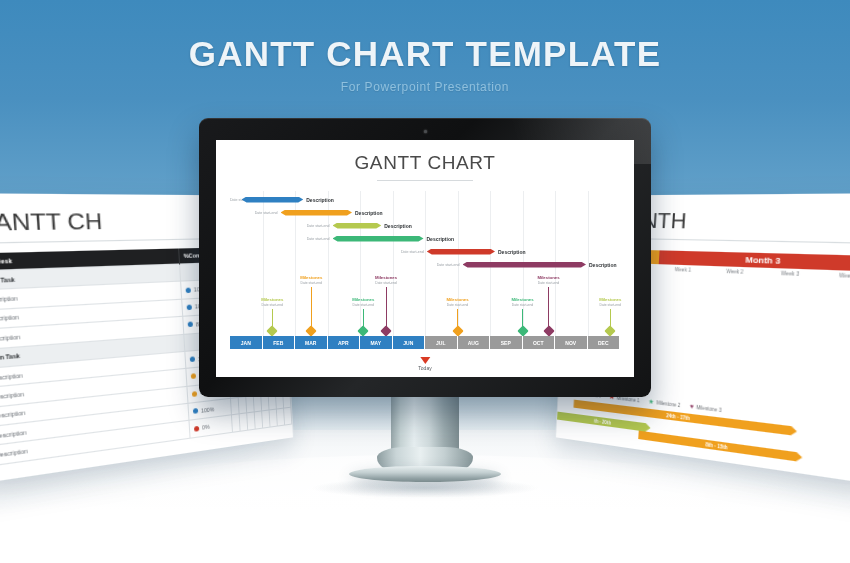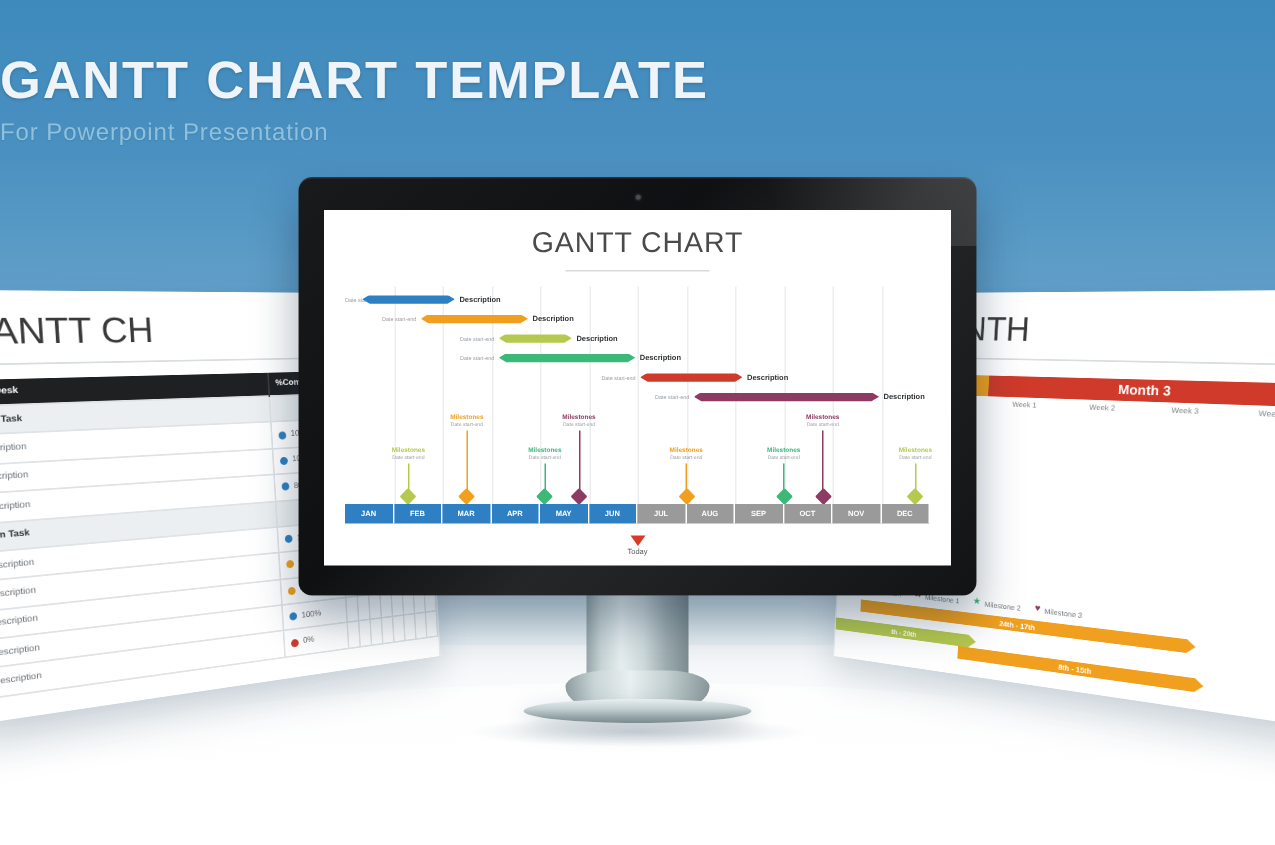--- a/index.html
+++ b/index.html
@@ -20,28 +20,28 @@
     background:linear-gradient(180deg,#f2f5f7 0%,#fafbfc 26%,#ffffff 60%,#ffffff 100%);
   }
   .floor-glow{
     position:absolute;left:50%;top:455px;transform:translateX(-50%);
     width:880px;height:150px;border-radius:50%;
     background:radial-gradient(ellipse at 50% 30%, rgba(255,255,255,.95) 0%, rgba(255,255,255,.5) 45%, rgba(255,255,255,0) 72%);
   }
 
   
   .headline{
-    position:absolute;left:0;top:36px;width:850px;text-align:left;z-index:30;
+    position:absolute;left:0;top:36px;width:850px;text-align:center;z-index:30;
   }
   .headline .h1{
     font-size:35px;letter-spacing:1.2px;font-weight:bold;color:#eef4f8;
     text-shadow:0 1px 2px rgba(20,60,90,.35);line-height:1;
   }
   .headline .h2{
-    margin-top:9px;font-size:16px;color:#8fc0de;letter-spacing:.6px;
+    margin-top:9px;font-size:12px;color:#8fc0de;letter-spacing:.6px;
     text-shadow:0 1px 1px rgba(30,70,100,.18);
   }
 
   
   .slide{
     position:absolute;background:#fff;overflow:hidden;
     box-shadow:0 10px 24px rgba(25,60,90,.18);
   }
   .slide-left{
     left:-14px;top:196px;width:300px;height:242px;

